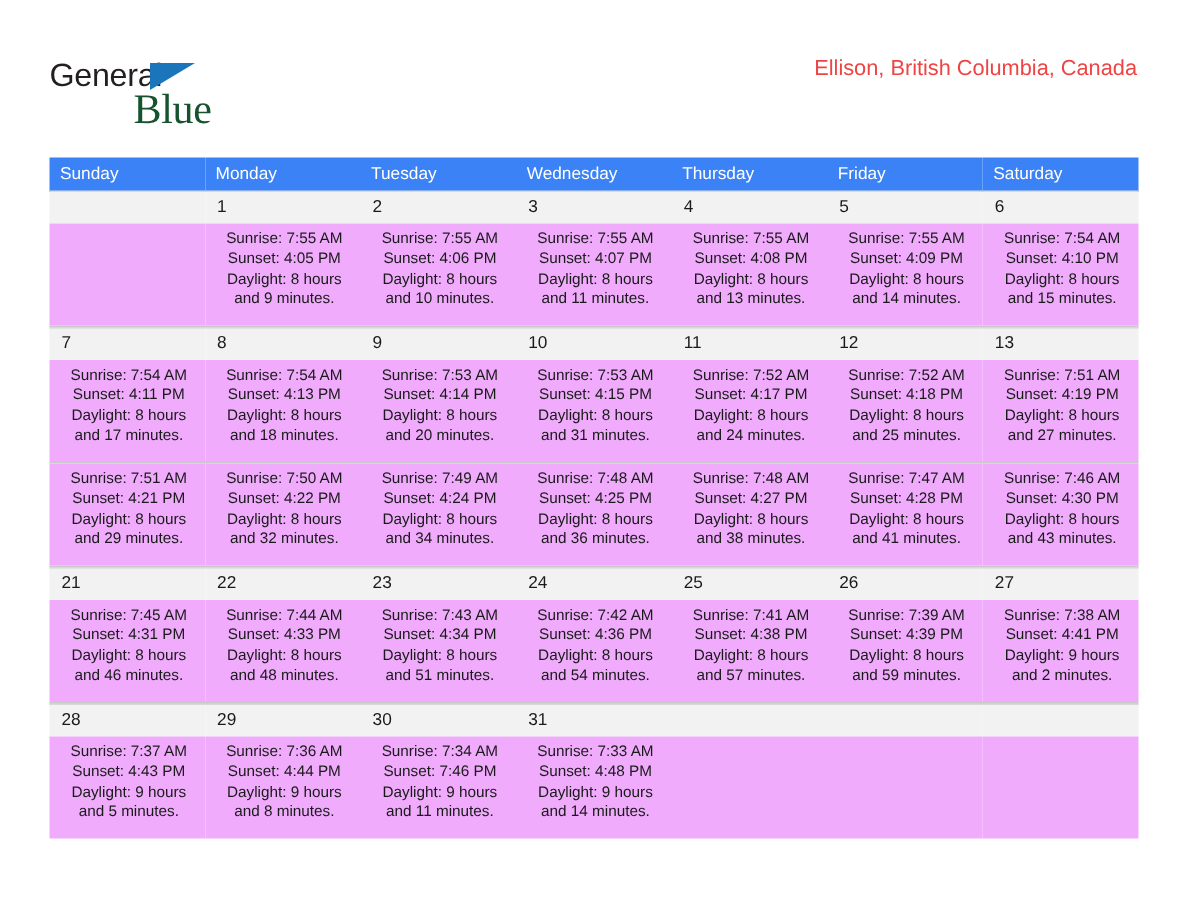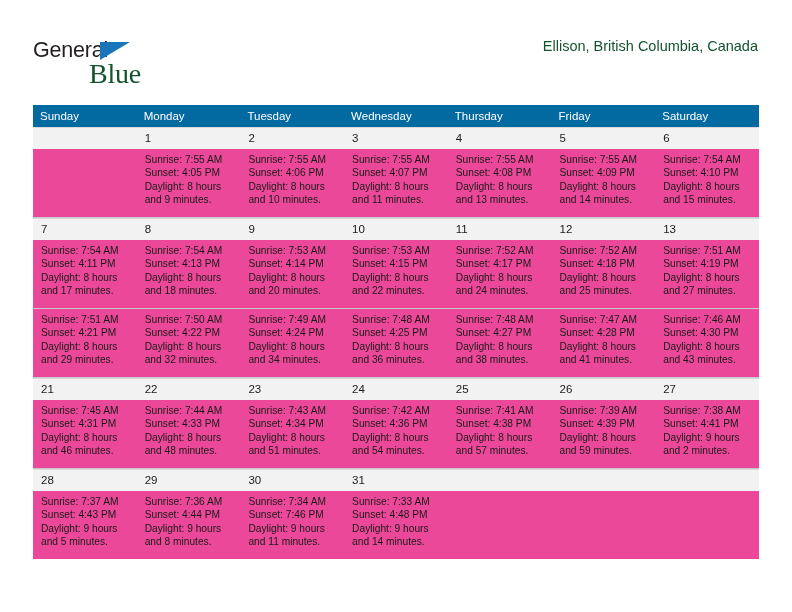--- a/index.html
+++ b/index.html
@@ -70,38 +70,38 @@
     text-align: right;
   }
   .cal-title {
     font-size: 27.5px;
     color: #1a1a1a;
     line-height: 34px;
     white-space: nowrap;
   }
   .cal-subtitle {
     font-size: 14.5px;
-    color: #14532d;
+    color: #ef4444;
     line-height: 20px;
     margin-top: 6px;
     white-space: nowrap;
     padding-left: 16px;
   }
 
   
   .calendar {
     position: absolute;
     left: 33px;
     top: 105px;
     width: 726px;
     border-collapse: collapse;
     table-layout: fixed;
   }
   .calendar th {
-    background: #0369a1;
+    background: #3b82f6;
     color: #ffffff;
     font-size: 11.5px;
     font-weight: normal;
     text-align: left;
     padding: 5px 0 5px 7px;
     height: 11px;
     border: none;
   }
   .calendar td {
     vertical-align: top;
@@ -124,21 +124,22 @@
   .daynum.empty {
     color: transparent;
   }
   .detail {
     padding: 4px 6px 15px 8px;
     font-size: 10.2px;
     line-height: 13.4px;
     color: #1a1a1a;
     height: 68px;
     box-sizing: border-box;
-    background: #ec4899;
+    background: #f0abfc;
+    text-align: center;
   }
   .detail div {
     white-space: nowrap;
   }
   .week-sep td {
     height: 1px;
     padding: 0;
     background: #c9c9c9;
   }
 </style>
@@ -296,21 +297,21 @@
               <div>Sunset: 4:14 PM</div>
               <div>Daylight: 8 hours</div>
               <div>and 20 minutes.</div>
             </div>
           </td>
           <td>
             <div class="detail">
               <div>Sunrise: 7:53 AM</div>
               <div>Sunset: 4:15 PM</div>
               <div>Daylight: 8 hours</div>
-              <div>and 22 minutes.</div>
+              <div>and 31 minutes.</div>
             </div>
           </td>
           <td>
             <div class="detail">
               <div>Sunrise: 7:52 AM</div>
               <div>Sunset: 4:17 PM</div>
               <div>Daylight: 8 hours</div>
               <div>and 24 minutes.</div>
             </div>
           </td>

